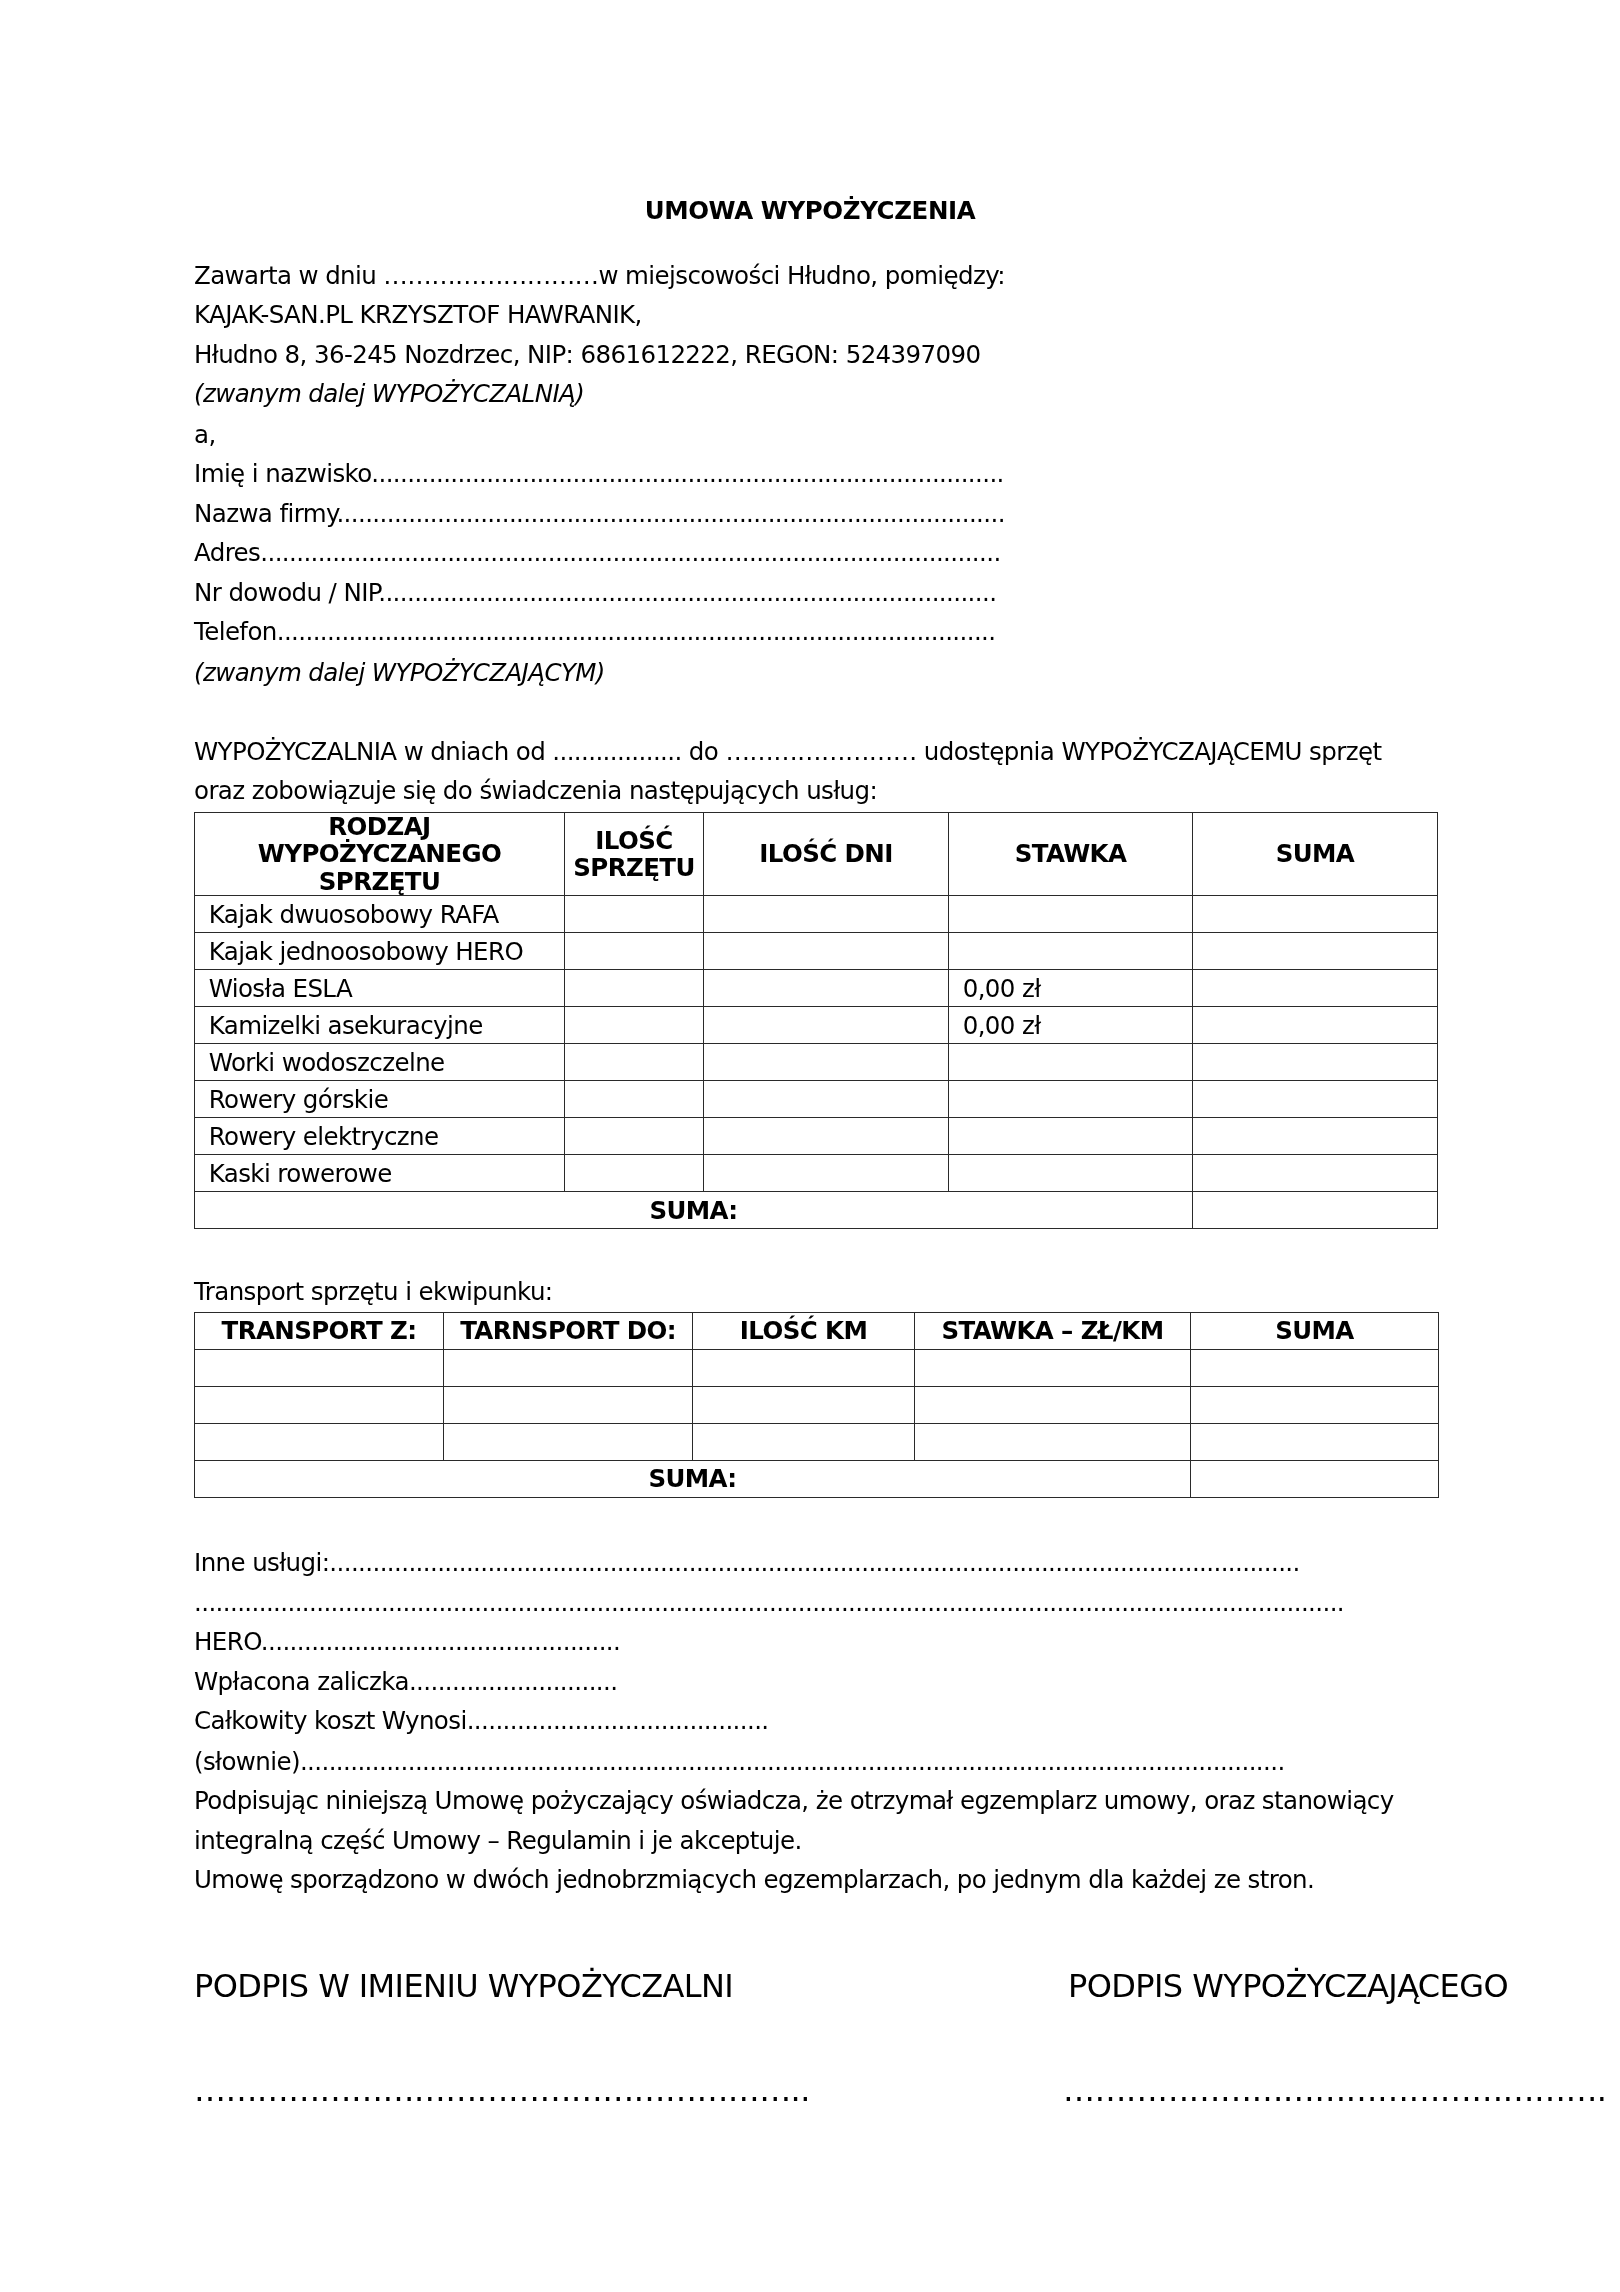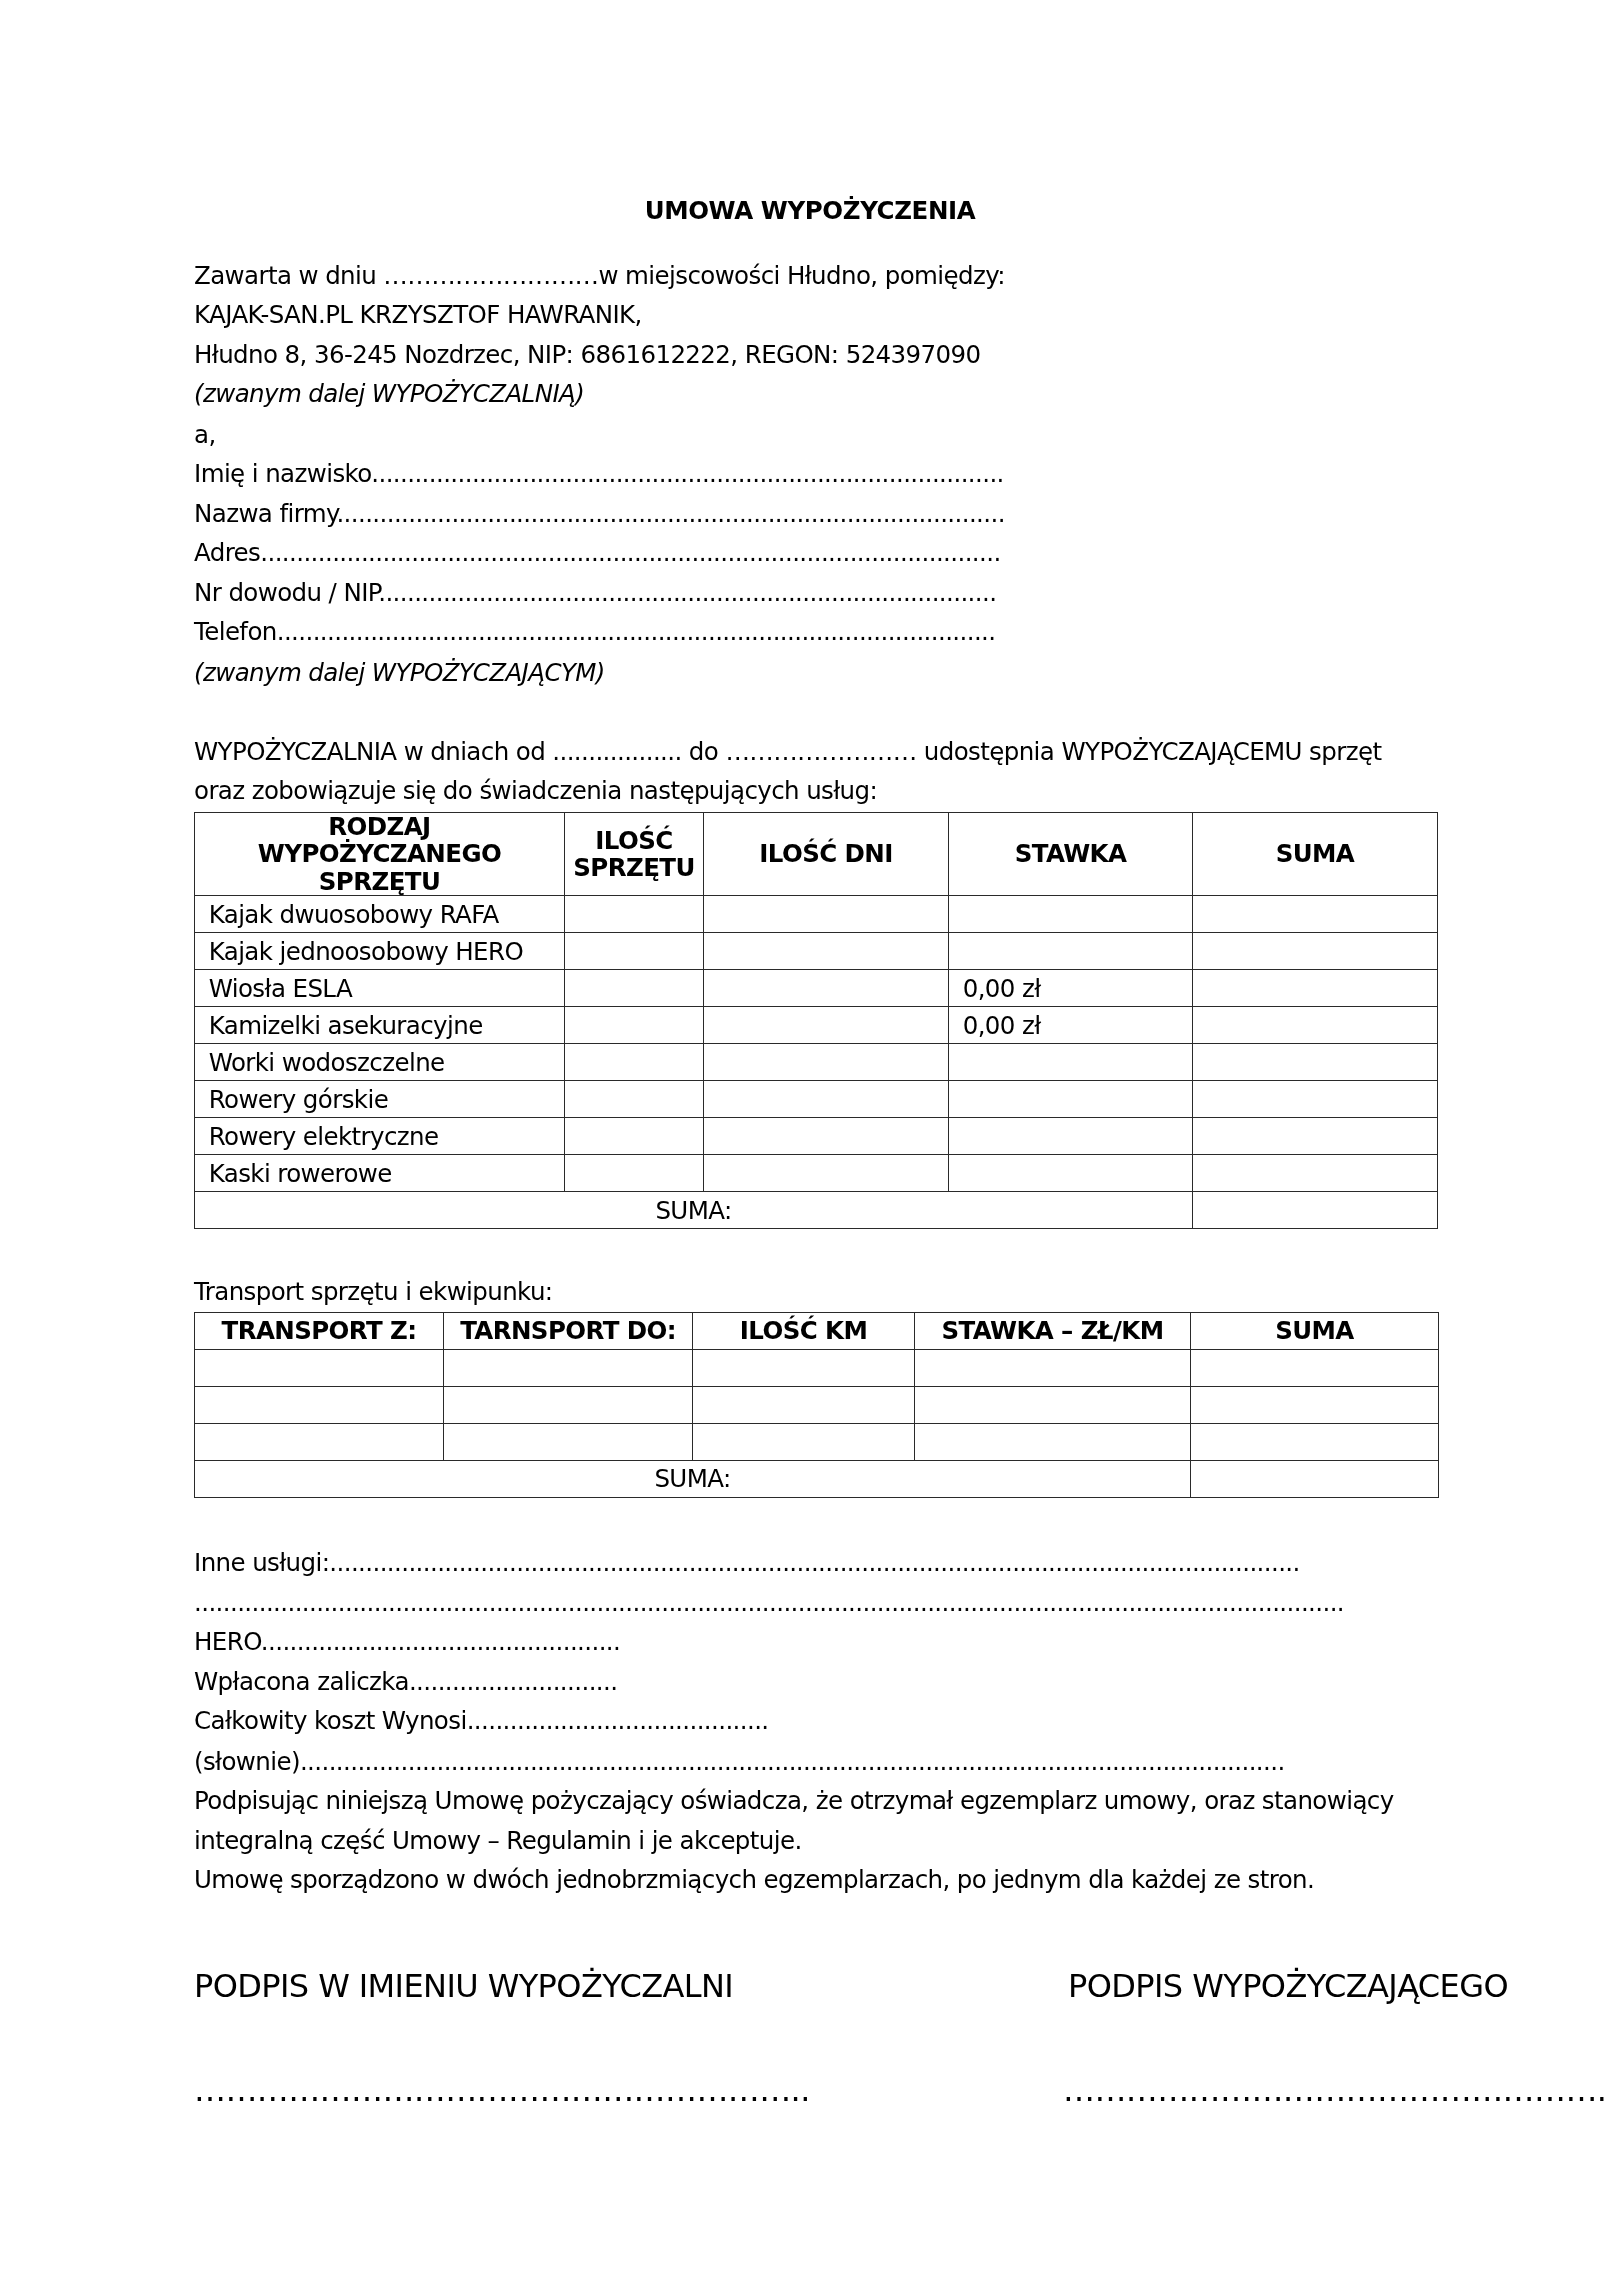--- a/index.html
+++ b/index.html
@@ -6,21 +6,21 @@
   body { width: 1620px; height: 2293px; position: relative; overflow: hidden;
          font-family: "DejaVu Sans", "Liberation Sans", sans-serif; color: #000; }
   .page { position: absolute; left: 0; top: 0; width: 1615px; height: 2293px; background: #fff; }
   .line { position: absolute; left: 194px; font-size: 24.5px; line-height: 29px; white-space: nowrap; letter-spacing: -0.6px; }
   .title { position: absolute; left: 0; width: 1620px; top: 196px; text-align: center; font-weight: bold; font-size: 24.5px; letter-spacing: -0.4px; }
   .italic { font-style: italic; text-align: right; }
   table { position: absolute; border-collapse: collapse; table-layout: fixed; }
   td, th { border: 1.5px solid #2a2a2a; font-size: 24.5px; letter-spacing: -0.6px; padding: 0 13.7px; height: 36px; line-height: 27.4px; white-space: nowrap; overflow: hidden; }
   th { font-weight: bold; text-align: center; }
   td.left { text-align: left; }
-  td.center { text-align: center; }
+  td.center { text-align: center; font-weight: bold; }
   .sig { position: absolute; font-size: 32px; letter-spacing: -0.6px; white-space: nowrap; }
 </style>
 </head>
 <body>
 
 <div class="page">
 
   <div class="title">UMOWA WYPOŻYCZENIA</div>
 
   <div class="line" style="top:261px">Zawarta w dniu ………………………w miejscowości Hłudno, pomiędzy:</div>

